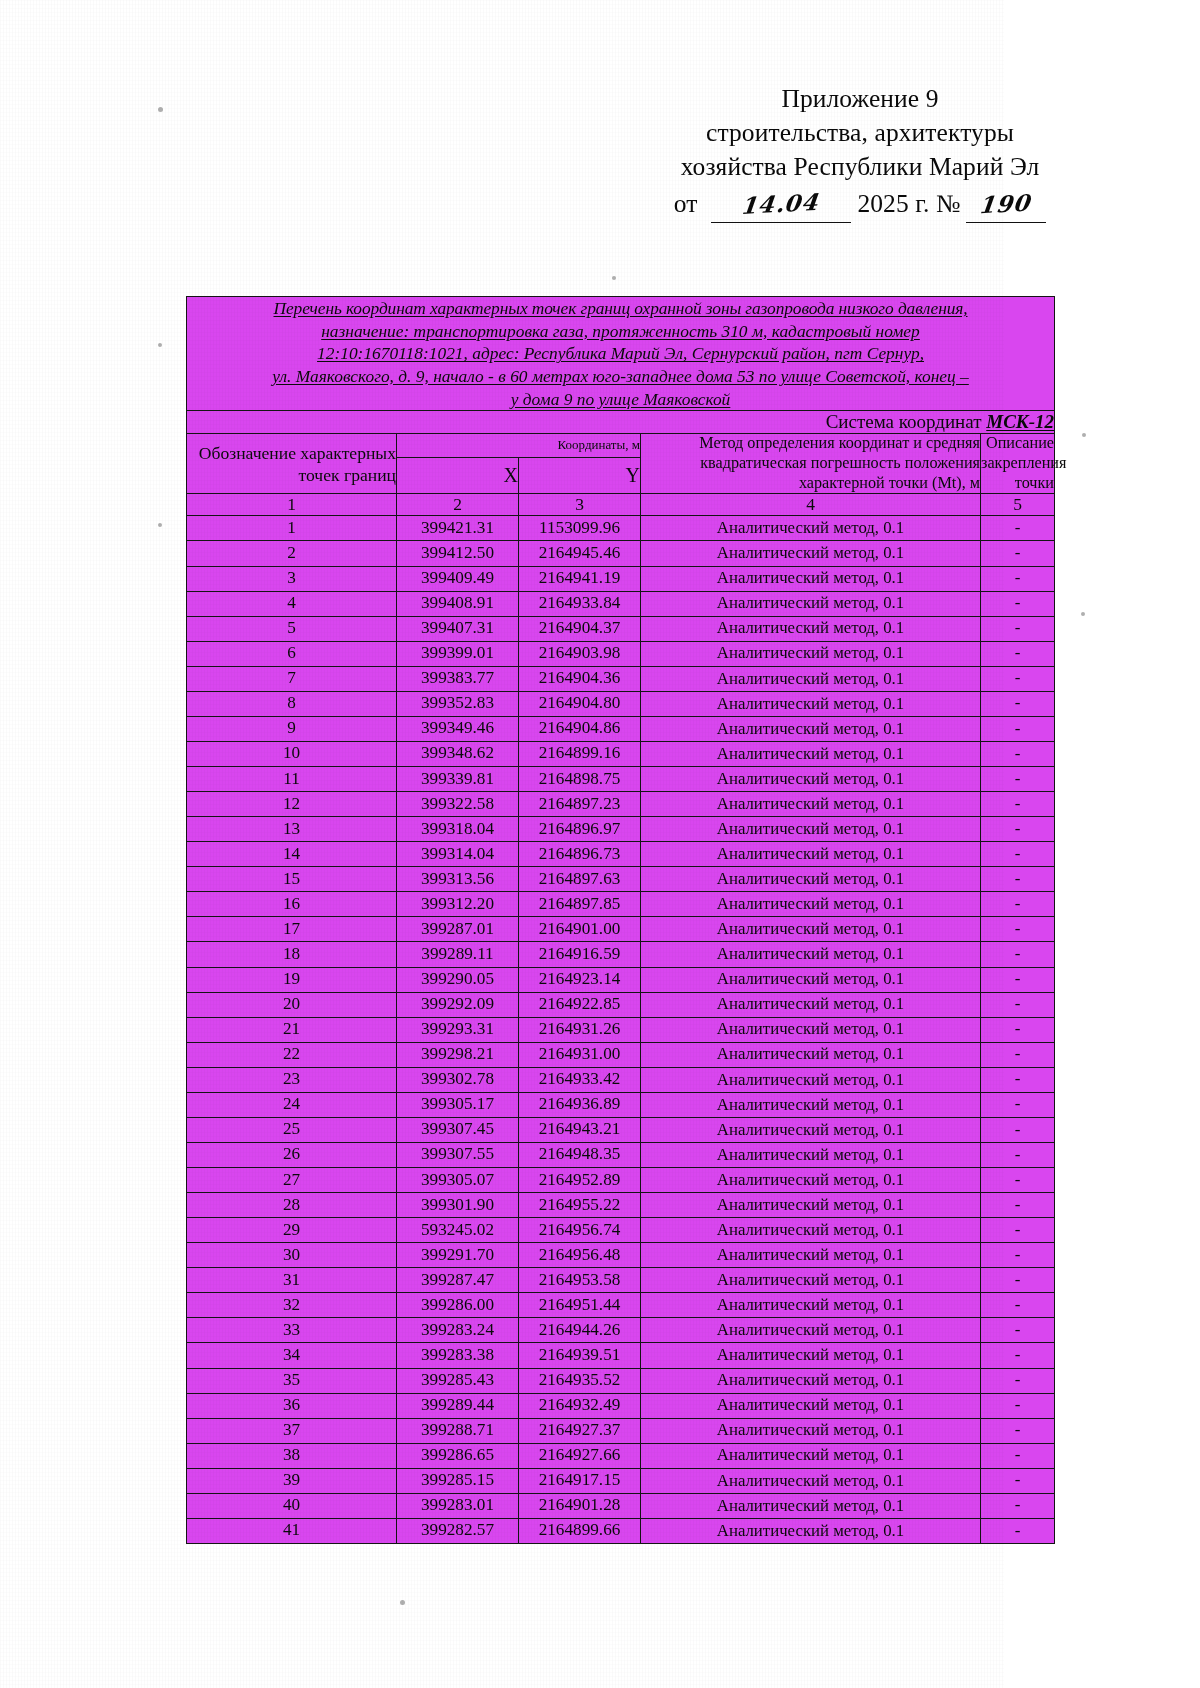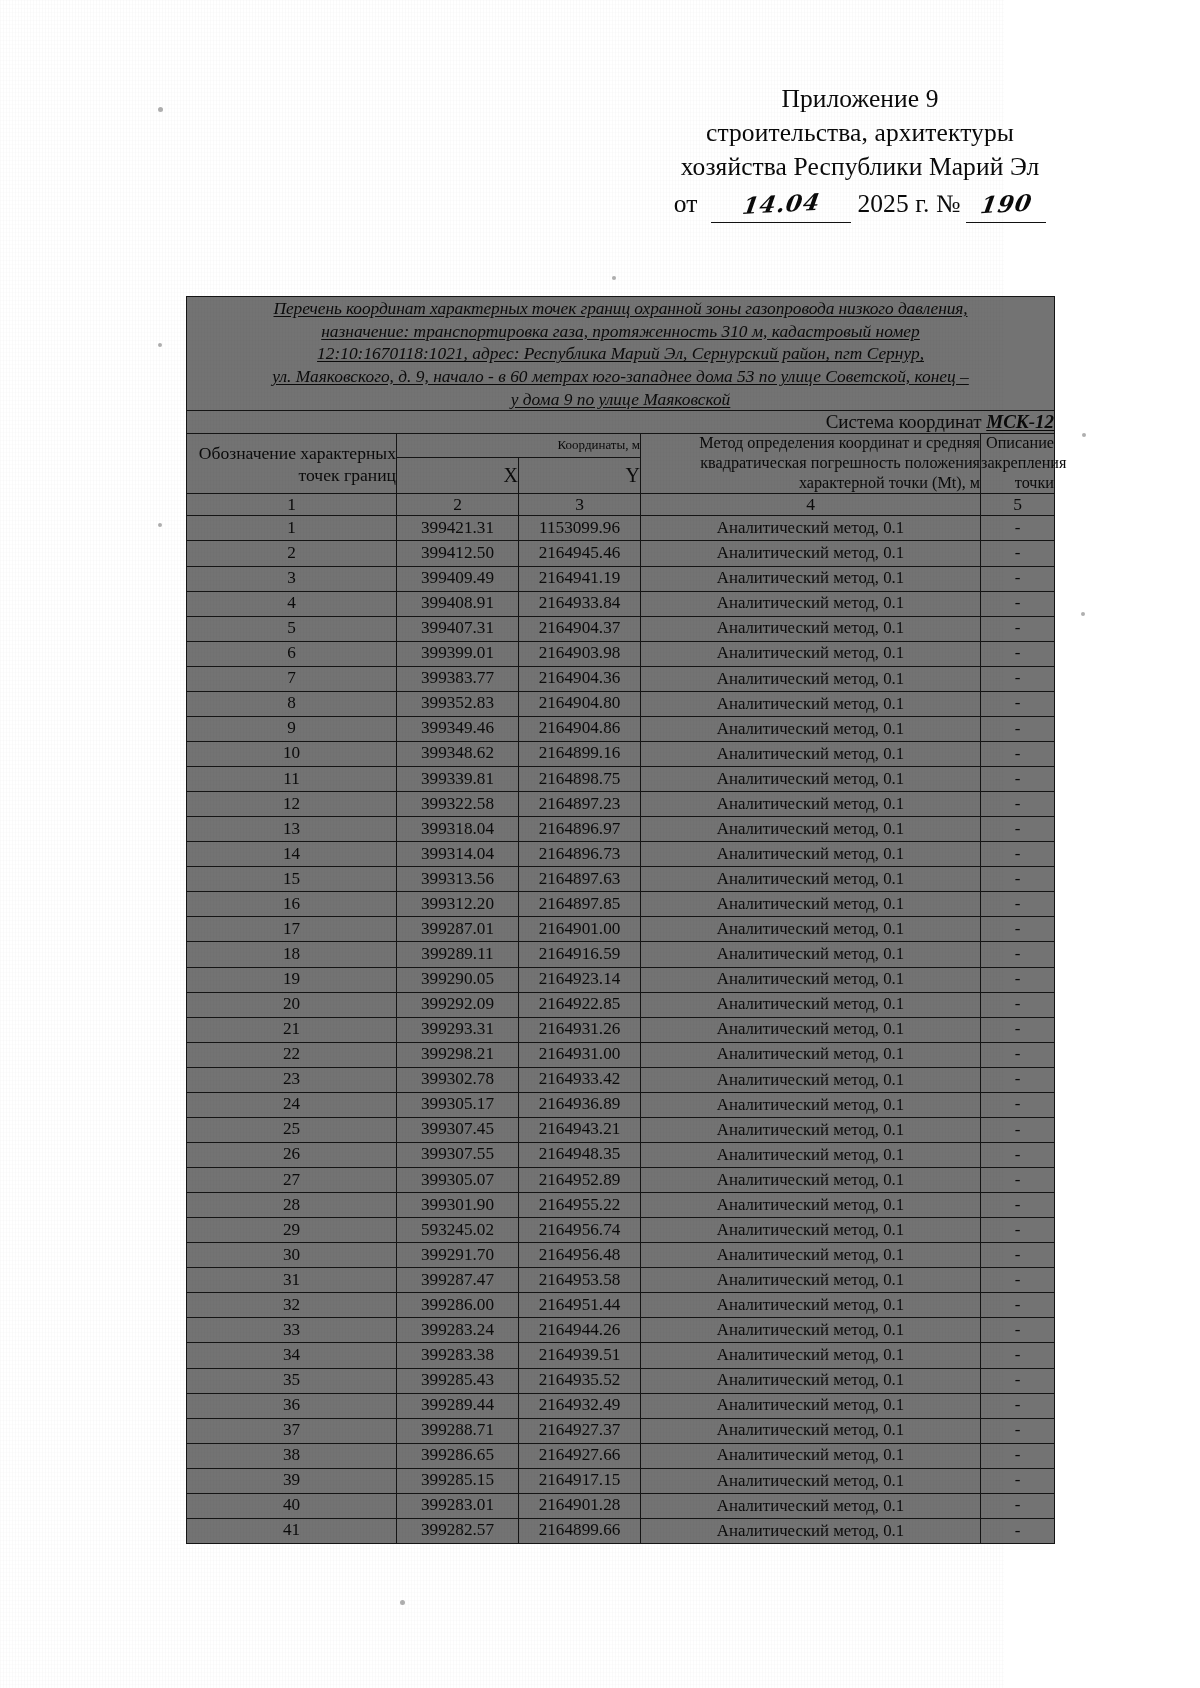--- a/index.html
+++ b/index.html
@@ -82,21 +82,21 @@
   .tbl-wrap {
     position: absolute;
     left: 186px;
     top: 296px;
     width: 868px;
   }
   table.main {
     width: 100%;
     border-collapse: collapse;
     table-layout: fixed;
-    background: #737373;
+    background: #d946ef;
   }
   table.main td, table.main th {
     border: 1.1px solid #141414;
     padding: 0;
     vertical-align: middle;
     font-weight: normal;
   }
   .outer-top td { border-top-width: 2.6px; }
 
   .title-cell {

